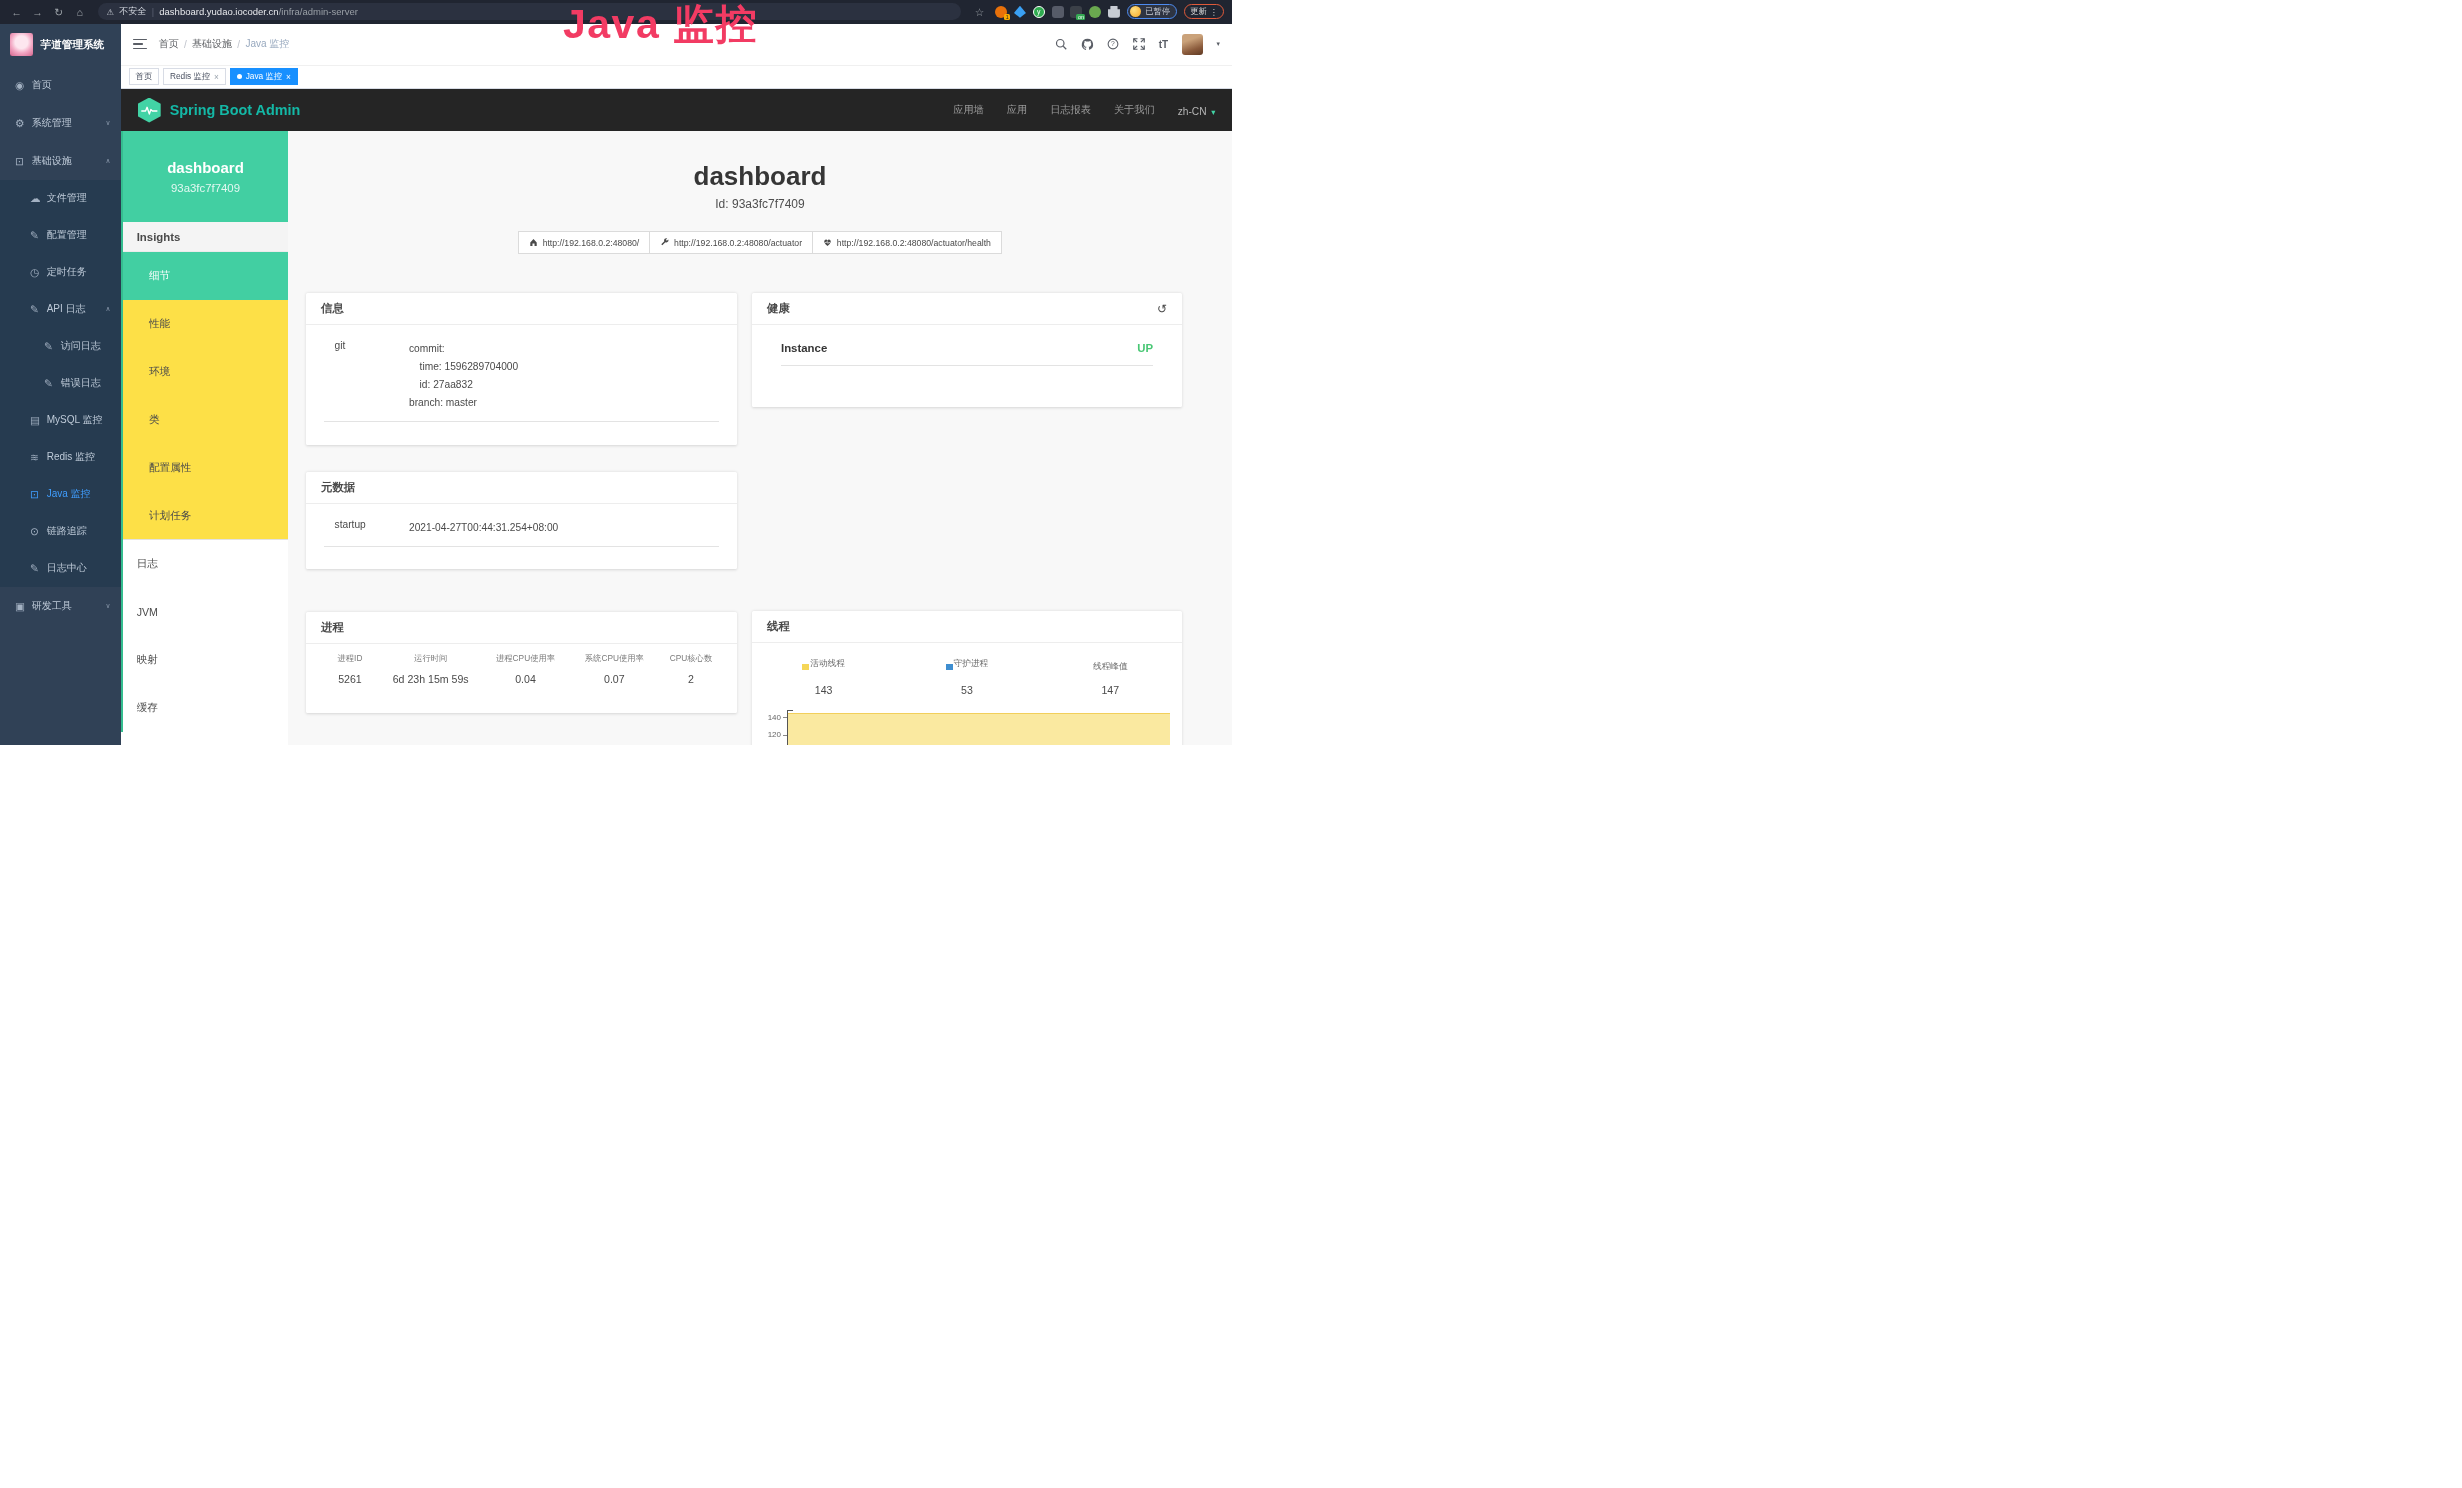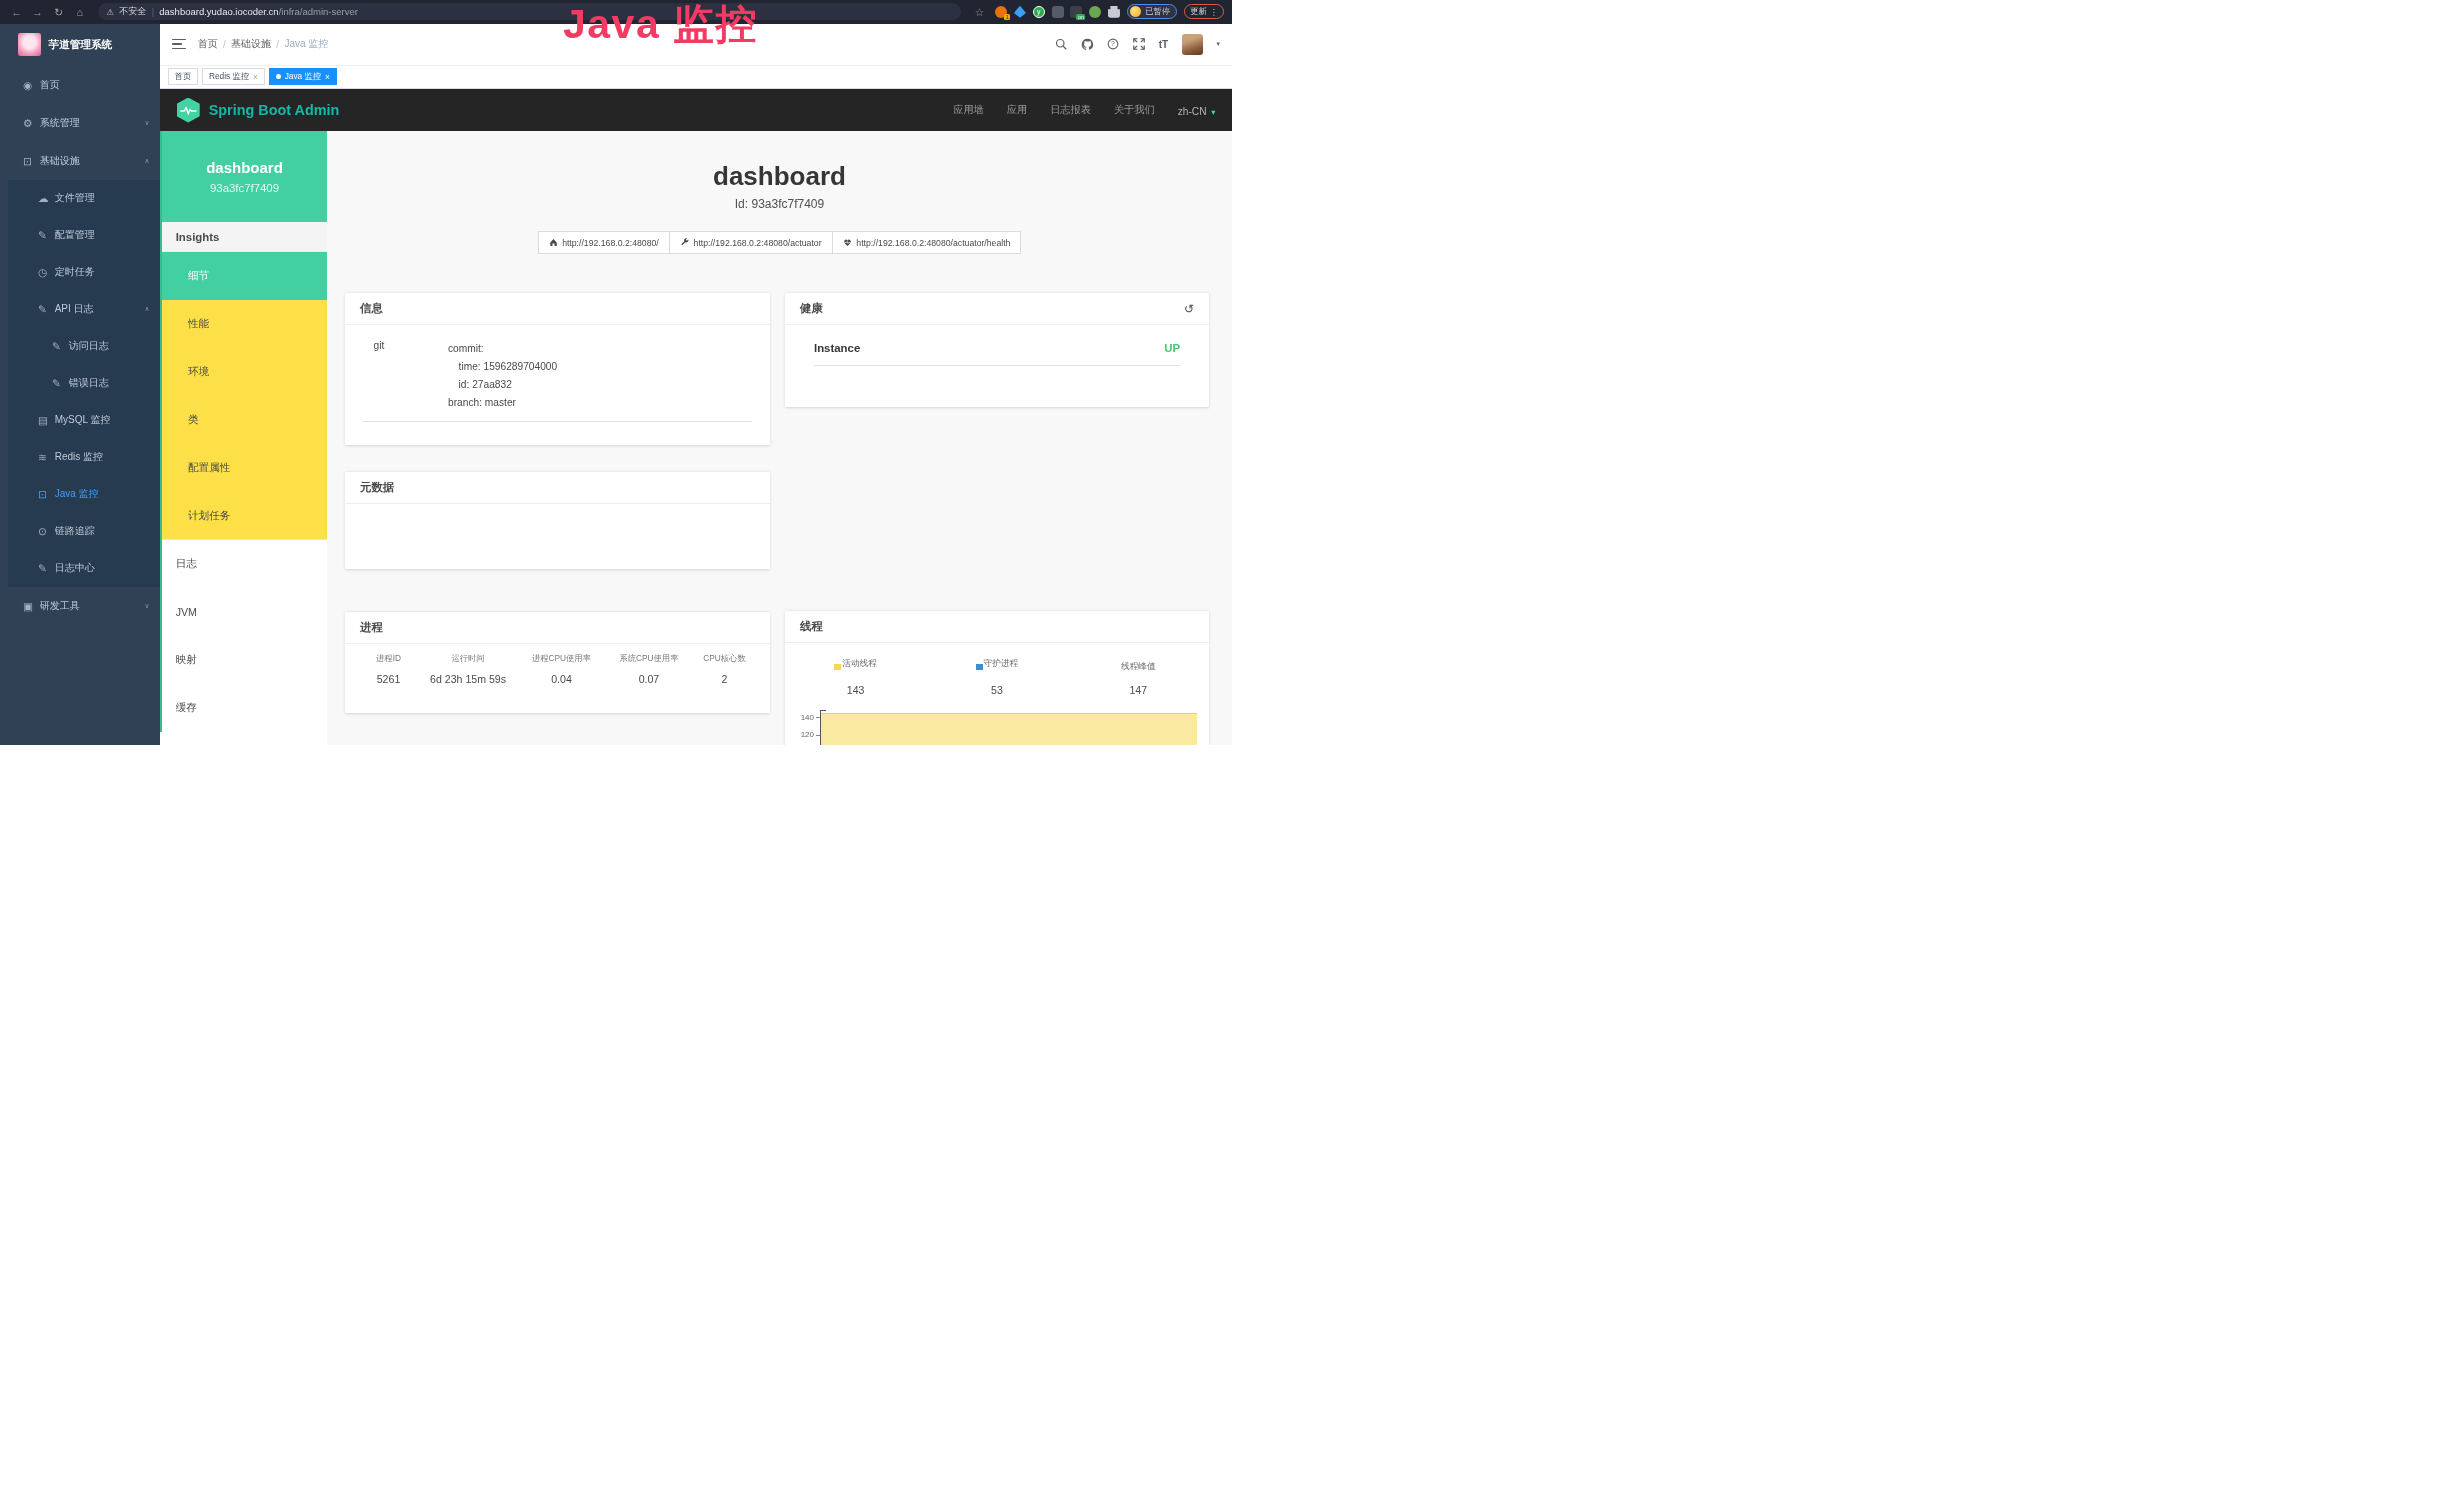--- a/index.html
+++ b/index.html
@@ -31,21 +31,21 @@
     padding:0.8px 5.3px; cursor:pointer; flex:none; }
   .update-pill span { color:#d8d8d8; font-size:8.3px; }
   .kebab { color:#e07a4a; font-size:9px; }
 
   
   .annotation { position:absolute; left:563px; top:-3px; z-index:60; color:#f23b63;
     font-size:41px; font-weight:bold; letter-spacing:1.5px; pointer-events:none; }
 
   
   .app { display:flex; height:721px; }
-  .sidebar { width:160px; background:#304156; flex:none; display:flex; flex-direction:column;padding-left:8px; }
+  .sidebar { width:121px; background:#304156; flex:none; display:flex; flex-direction:column; }
   .logo-row { height:42px; display:flex; align-items:center; padding-left:10px; flex:none; }
   .logo-img { width:23px; height:23px; border-radius:2.3px;
     background:radial-gradient(circle at 50% 40%, #fde6ef 0 35%, #f2a7c3 60%, #d4648d); flex:none; }
   .logo-title { color:#fff; font-size:10.6px; font-weight:bold; margin-left:7.6px; white-space:nowrap; }
   .s-item { height:38px; display:flex; align-items:center; padding-left:15px; color:#bfcbd9;
     font-size:10px; cursor:pointer; white-space:nowrap; }
   .s-ico { width:16.7px; color:#a3b1c2; font-size:10.6px; flex:none; }
   .s-chev { margin-left:auto; margin-right:10.6px; color:#8796a9; font-size:6.8px; }
   .submenu { background:#263b50; }
   .submenu .s-item { height:37px; padding-left:30px; }
@@ -417,20 +417,26 @@
                       <div>branch: master</div>
                     </div>
                   </div>
                 </div>
               </div>
 
               <div class="card meta">
                 <div class="card-hd">
                     <span class="card-title">元数据</span>
                   </div>
+                <div class="kv">
+                  <div class="kv-inner">
+                    <div class="kv-label">startup</div>
+                    <div class="kv-value">2021-04-27T00:44:31.254+08:00</div>
+                  </div>
+                </div>
               </div>
 
               <div class="card process">
                 <div class="card-hd">
                     <span class="card-title">进程</span>
                   </div>
                 <div class="ptable">
                   <div class="prow">
                     <div class="pth">进程ID</div>
                     <div class="pth">运行时间</div>

